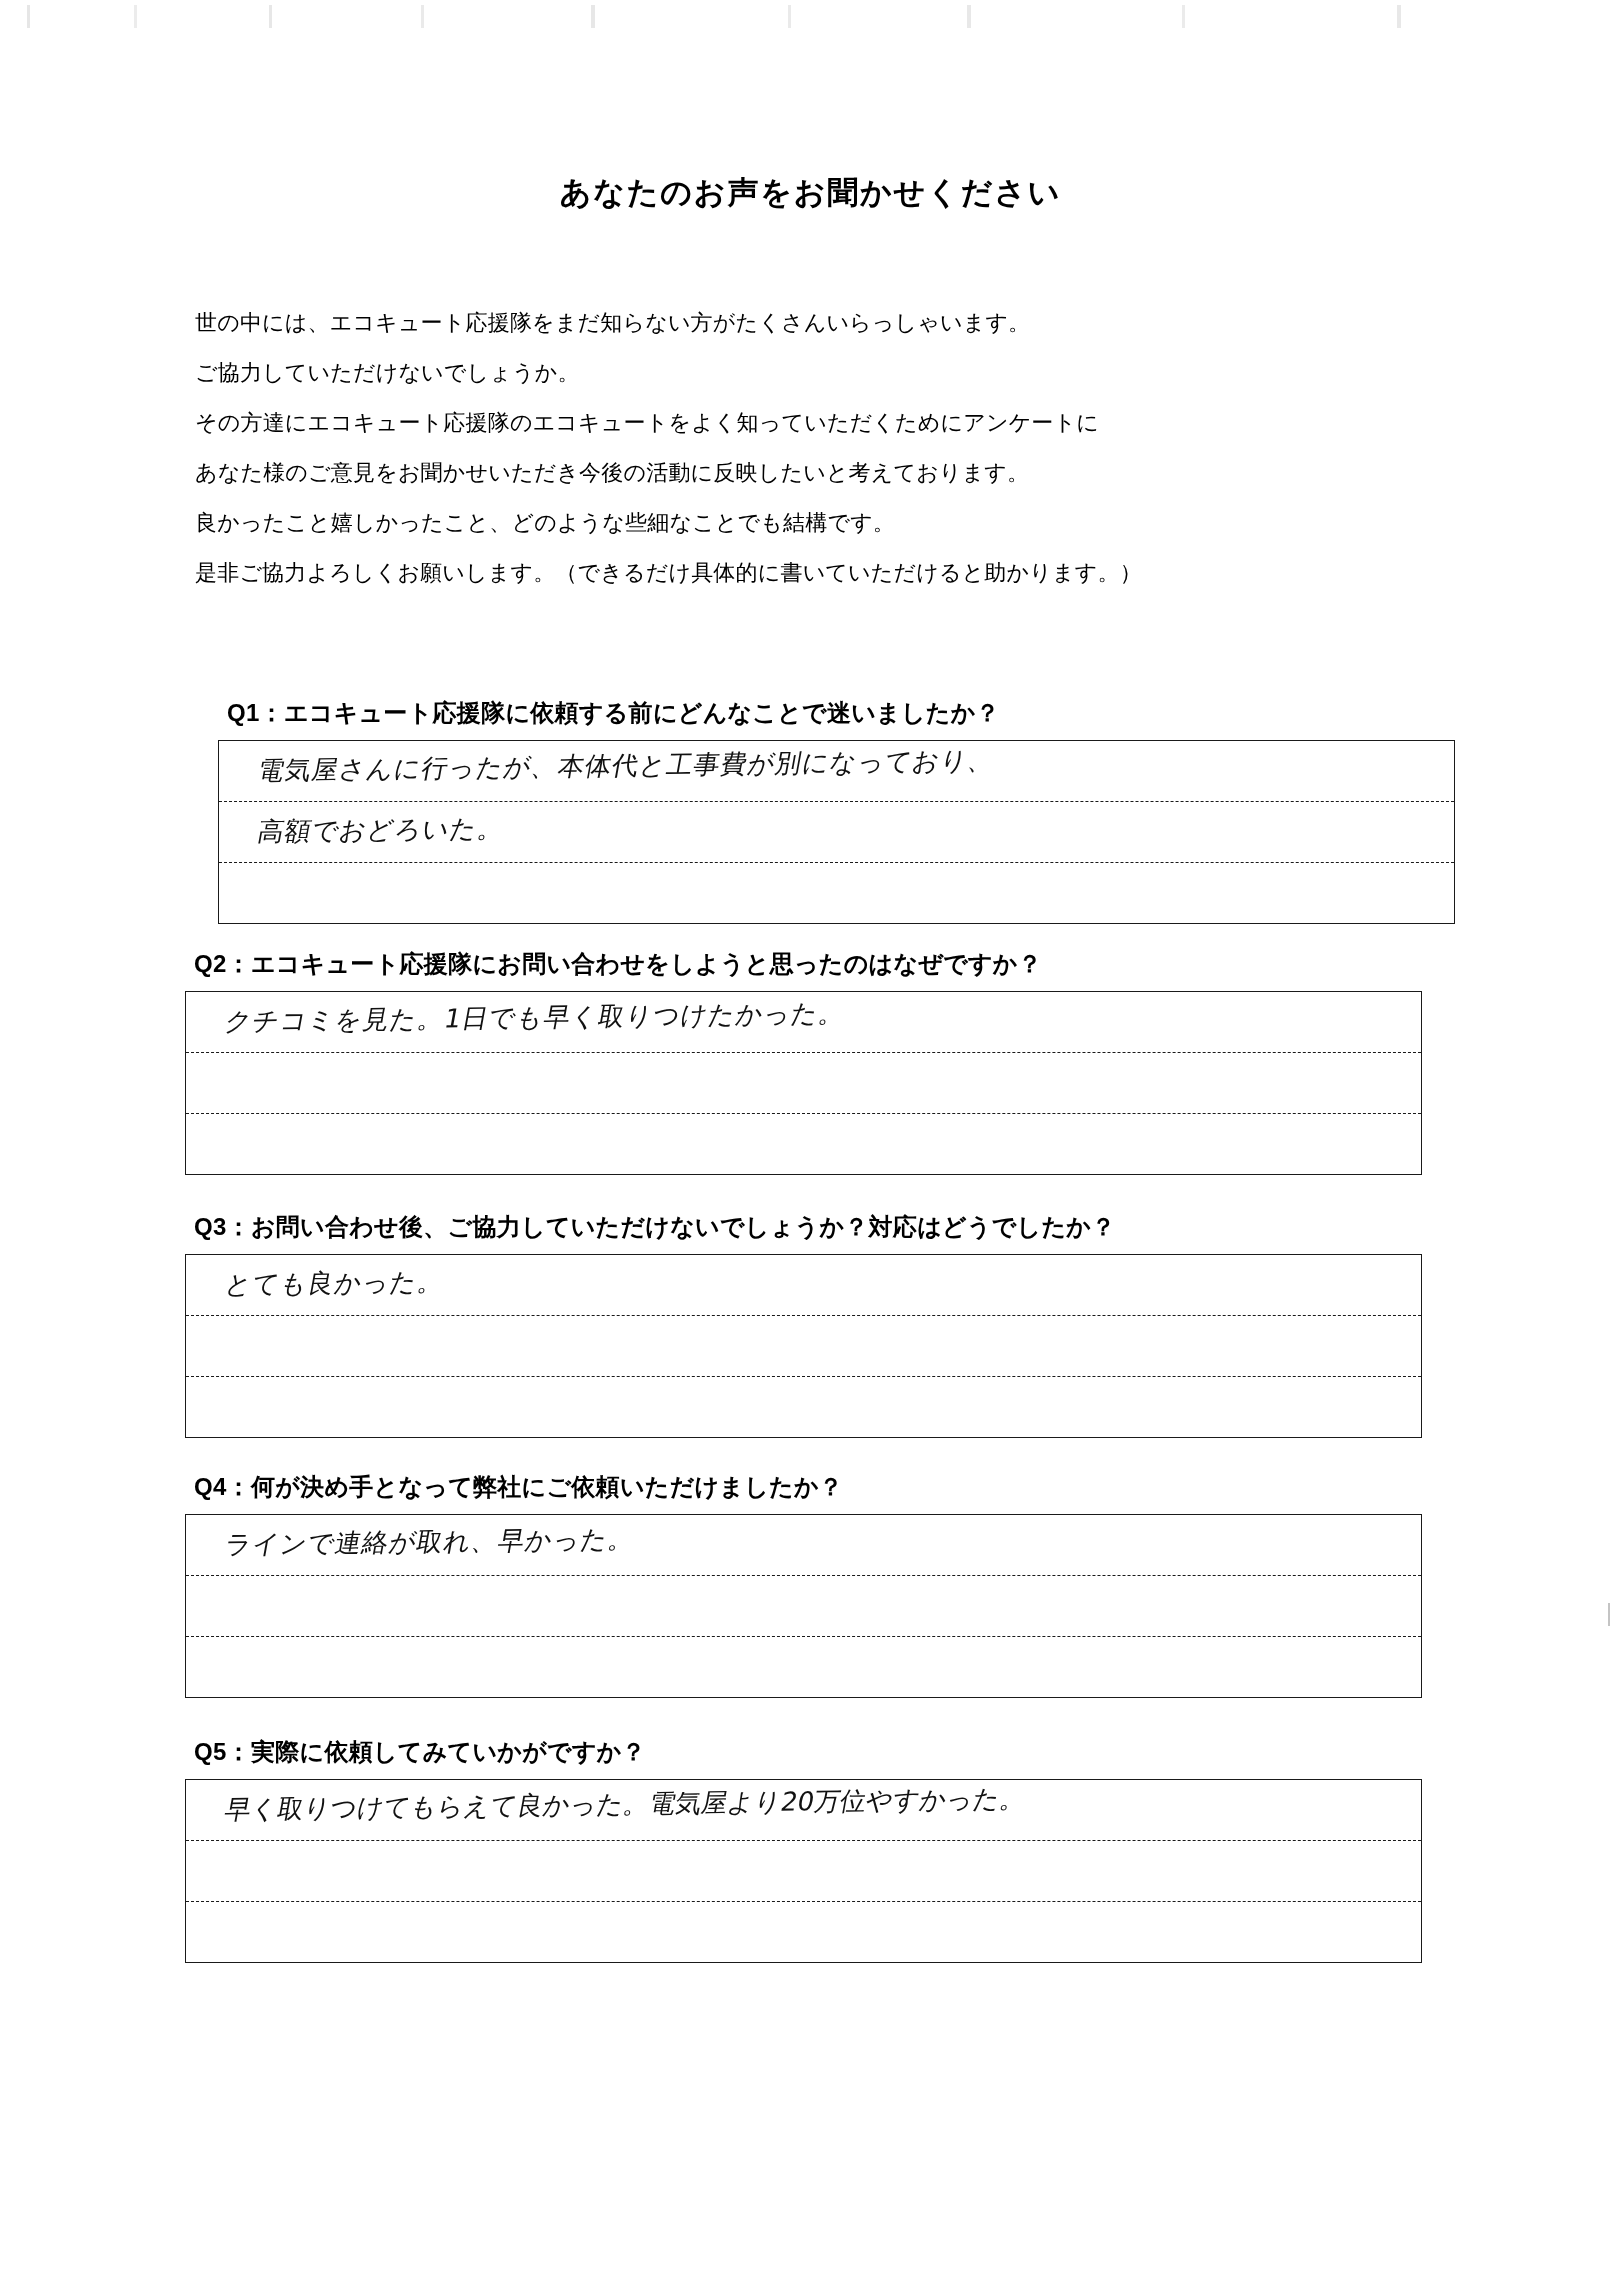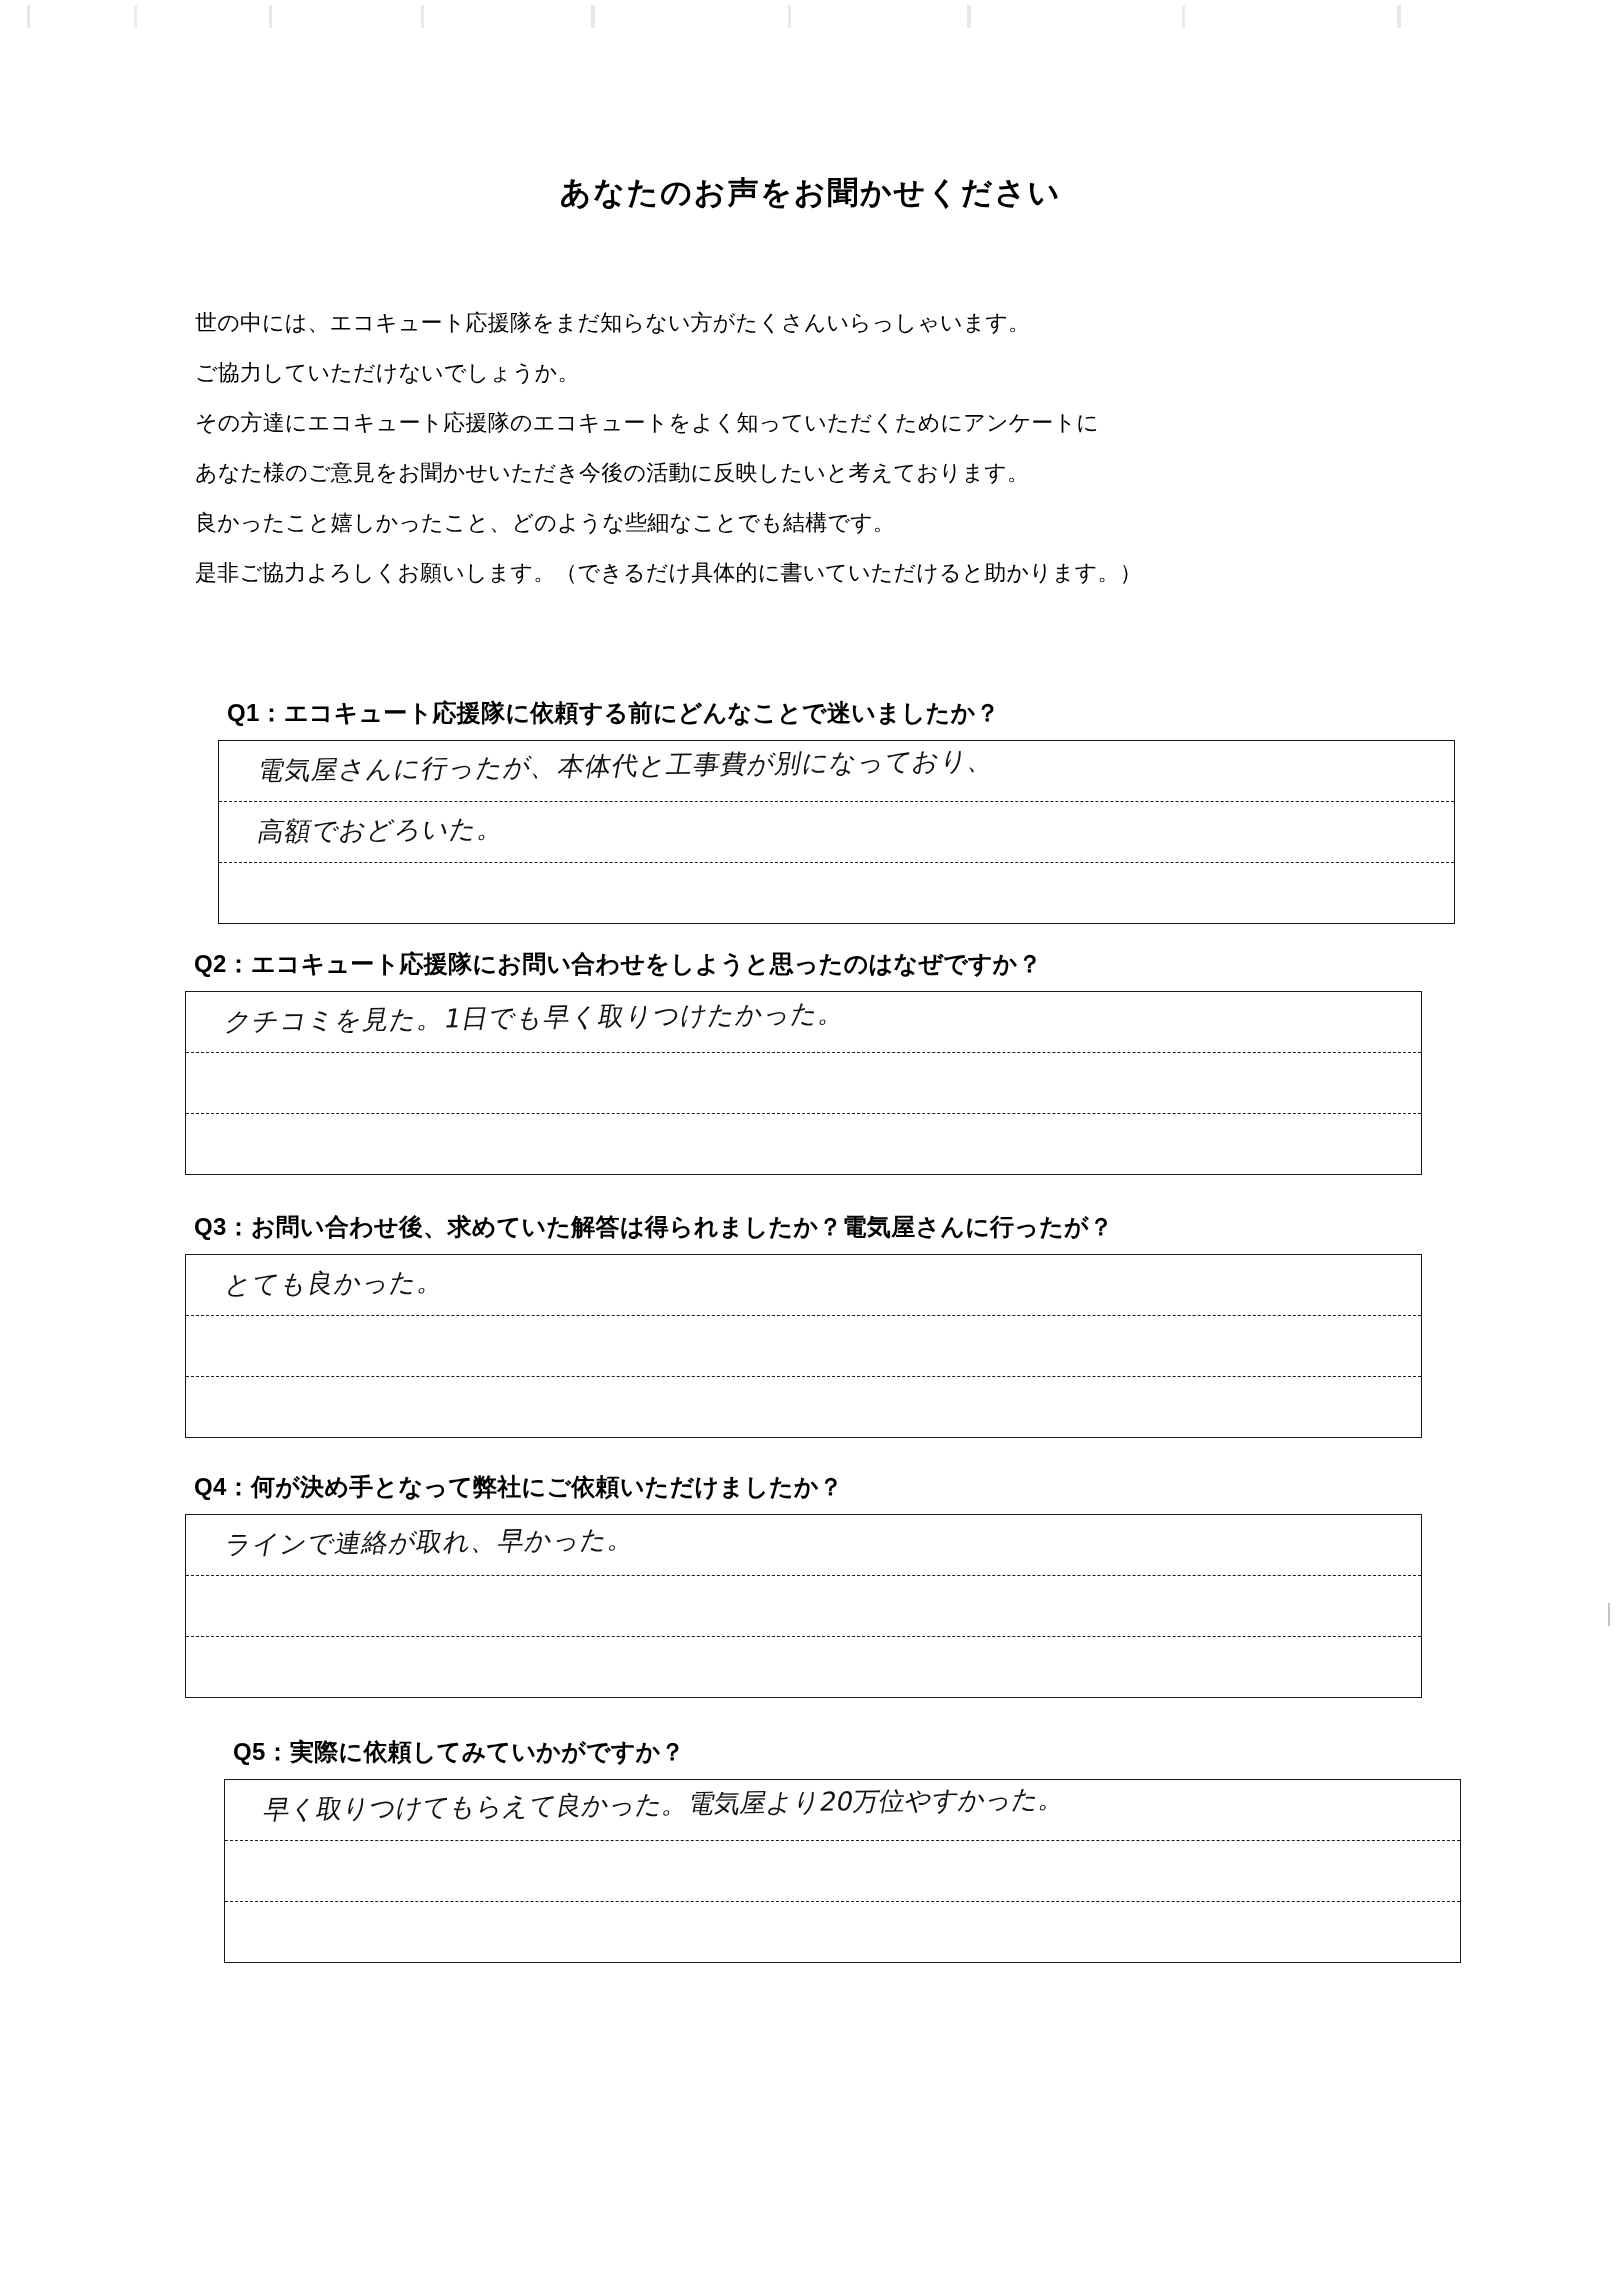--- a/index.html
+++ b/index.html
@@ -166,21 +166,21 @@
       <div class="answer-line" style="height:61px;">
         <span class="hw"></span>
       </div>
       <div class="answer-line" style="height:59px;">
         <span class="hw"></span>
       </div>
     </div>
   </div>
 
   <div class="q-block" style="top:1211px;">
-    <div class="q-heading">Q3：お問い合わせ後、求めていた解答は得られましたか？電気屋さんに行ったが？</div>
+    <div class="q-heading">Q3：お問い合わせ後、ご協力していただけないでしょうか？対応はどうでしたか？</div>
     <div class="answer-box" style="height:184px;">
       <div class="answer-line" style="height:61px;">
         <span class="hw">とても良かった。</span>
       </div>
       <div class="answer-line" style="height:61px;">
         <span class="hw"></span>
       </div>
       <div class="answer-line" style="height:59px;">
         <span class="hw"></span>
       </div>
@@ -195,21 +195,21 @@
       </div>
       <div class="answer-line" style="height:61px;">
         <span class="hw"></span>
       </div>
       <div class="answer-line" style="height:59px;">
         <span class="hw"></span>
       </div>
     </div>
   </div>
 
-  <div class="q-block" style="top:1736px;margin-left:39px;">
+  <div class="q-block" style="top:1736px;">
     <div class="q-heading">Q5：実際に依頼してみていかがですか？</div>
     <div class="answer-box" style="height:184px;">
       <div class="answer-line" style="height:61px;">
         <span class="hw tight">早く取りつけてもらえて良かった。電気屋より20万位やすかった。</span>
       </div>
       <div class="answer-line" style="height:61px;">
         <span class="hw"></span>
       </div>
       <div class="answer-line" style="height:59px;">
         <span class="hw"></span>

